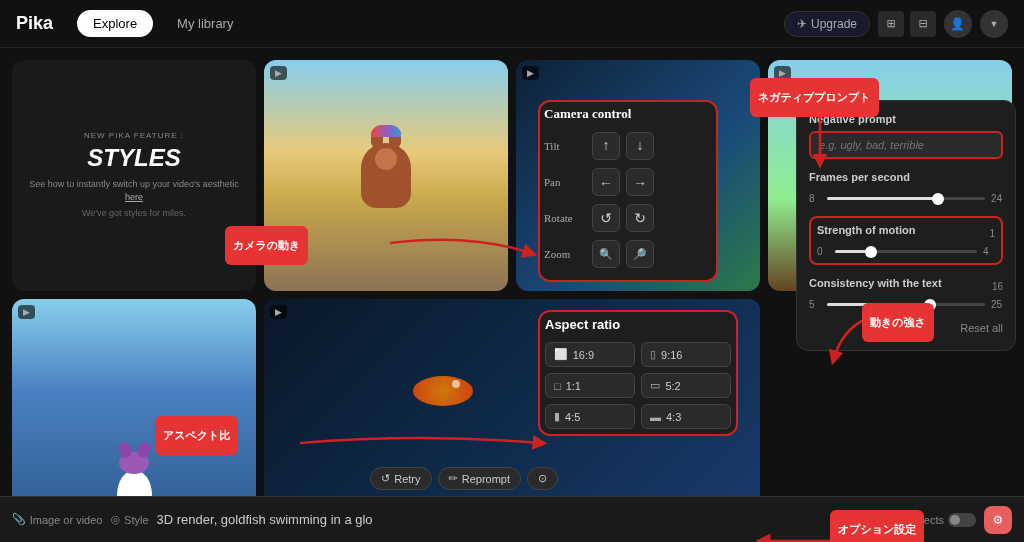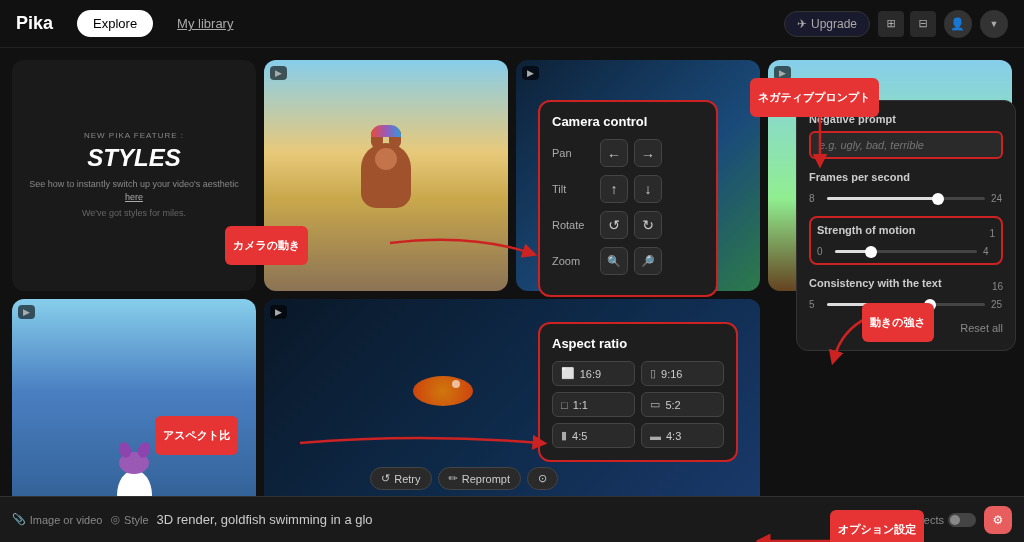--- a/index.html
+++ b/index.html
@@ -38,21 +38,20 @@
       border: none;
       margin-right: 8px;
     }
     .nav-btn.active {
       background: #fff;
       color: #000;
     }
     .nav-btn.inactive {
       background: transparent;
       color: #aaa;
-      text-decoration: underline;
     }
     .topbar-right {
       margin-left: auto;
       display: flex;
       align-items: center;
       gap: 8px;
     }
     .upgrade-btn {
       background: #1a1a2e;
       color: #aaa;
@@ -273,22 +272,23 @@
     
     
     .panel-camera {
       position: absolute;
       top: 52px;
       left: 538px;
       width: 180px;
       background: #1e1e1e;
       border: 2px solid #cc2222;
       border-radius: 12px;
-      padding: 12px;
+      padding: 4px;
       z-index: 20;
+      font-family: Liberation Serif, serif;
     }
     .panel-title {
       font-size: 13px;
       font-weight: 600;
       color: #fff;
       margin-bottom: 10px;
     }
     .camera-row {
       display: flex;
       align-items: center;
@@ -314,27 +314,27 @@
       align-items: center;
       justify-content: center;
       color: #ccc;
       font-size: 14px;
       cursor: pointer;
     }
 
     
     .panel-aspect {
       position: absolute;
-      top: 274px;
+      top: 262px;
       left: 538px;
       width: 200px;
       background: #1e1e1e;
       border: 2px solid #cc2222;
       border-radius: 12px;
-      padding: 12px;
+      padding: 5px;
       z-index: 20;
     }
     .aspect-grid {
       display: grid;
       grid-template-columns: 1fr 1fr;
       gap: 6px;
       margin-top: 8px;
     }
     .aspect-item {
       display: flex;
@@ -608,31 +608,31 @@
           <div class="toggle-knob"></div>
         </div>
       </div>
       <div class="settings-btn">⚙</div>
     </div>
   </div>
 
   <div class="panel-camera">
     <div class="panel-title">Camera control</div>
     <div class="camera-row">
+      <span class="camera-label">Tilt</span>
+      <div class="camera-btns">
+        <div class="cam-btn">↑</div>
+        <div class="cam-btn">↓</div>
+      </div>
+    </div>
+    <div class="camera-row">
       <span class="camera-label">Pan</span>
       <div class="camera-btns">
         <div class="cam-btn">←</div>
         <div class="cam-btn">→</div>
-      </div>
-    </div>
-    <div class="camera-row">
-      <span class="camera-label">Tilt</span>
-      <div class="camera-btns">
-        <div class="cam-btn">↑</div>
-        <div class="cam-btn">↓</div>
       </div>
     </div>
     <div class="camera-row">
       <span class="camera-label">Rotate</span>
       <div class="camera-btns">
         <div class="cam-btn">↺</div>
         <div class="cam-btn">↻</div>
       </div>
     </div>
     <div class="camera-row">

